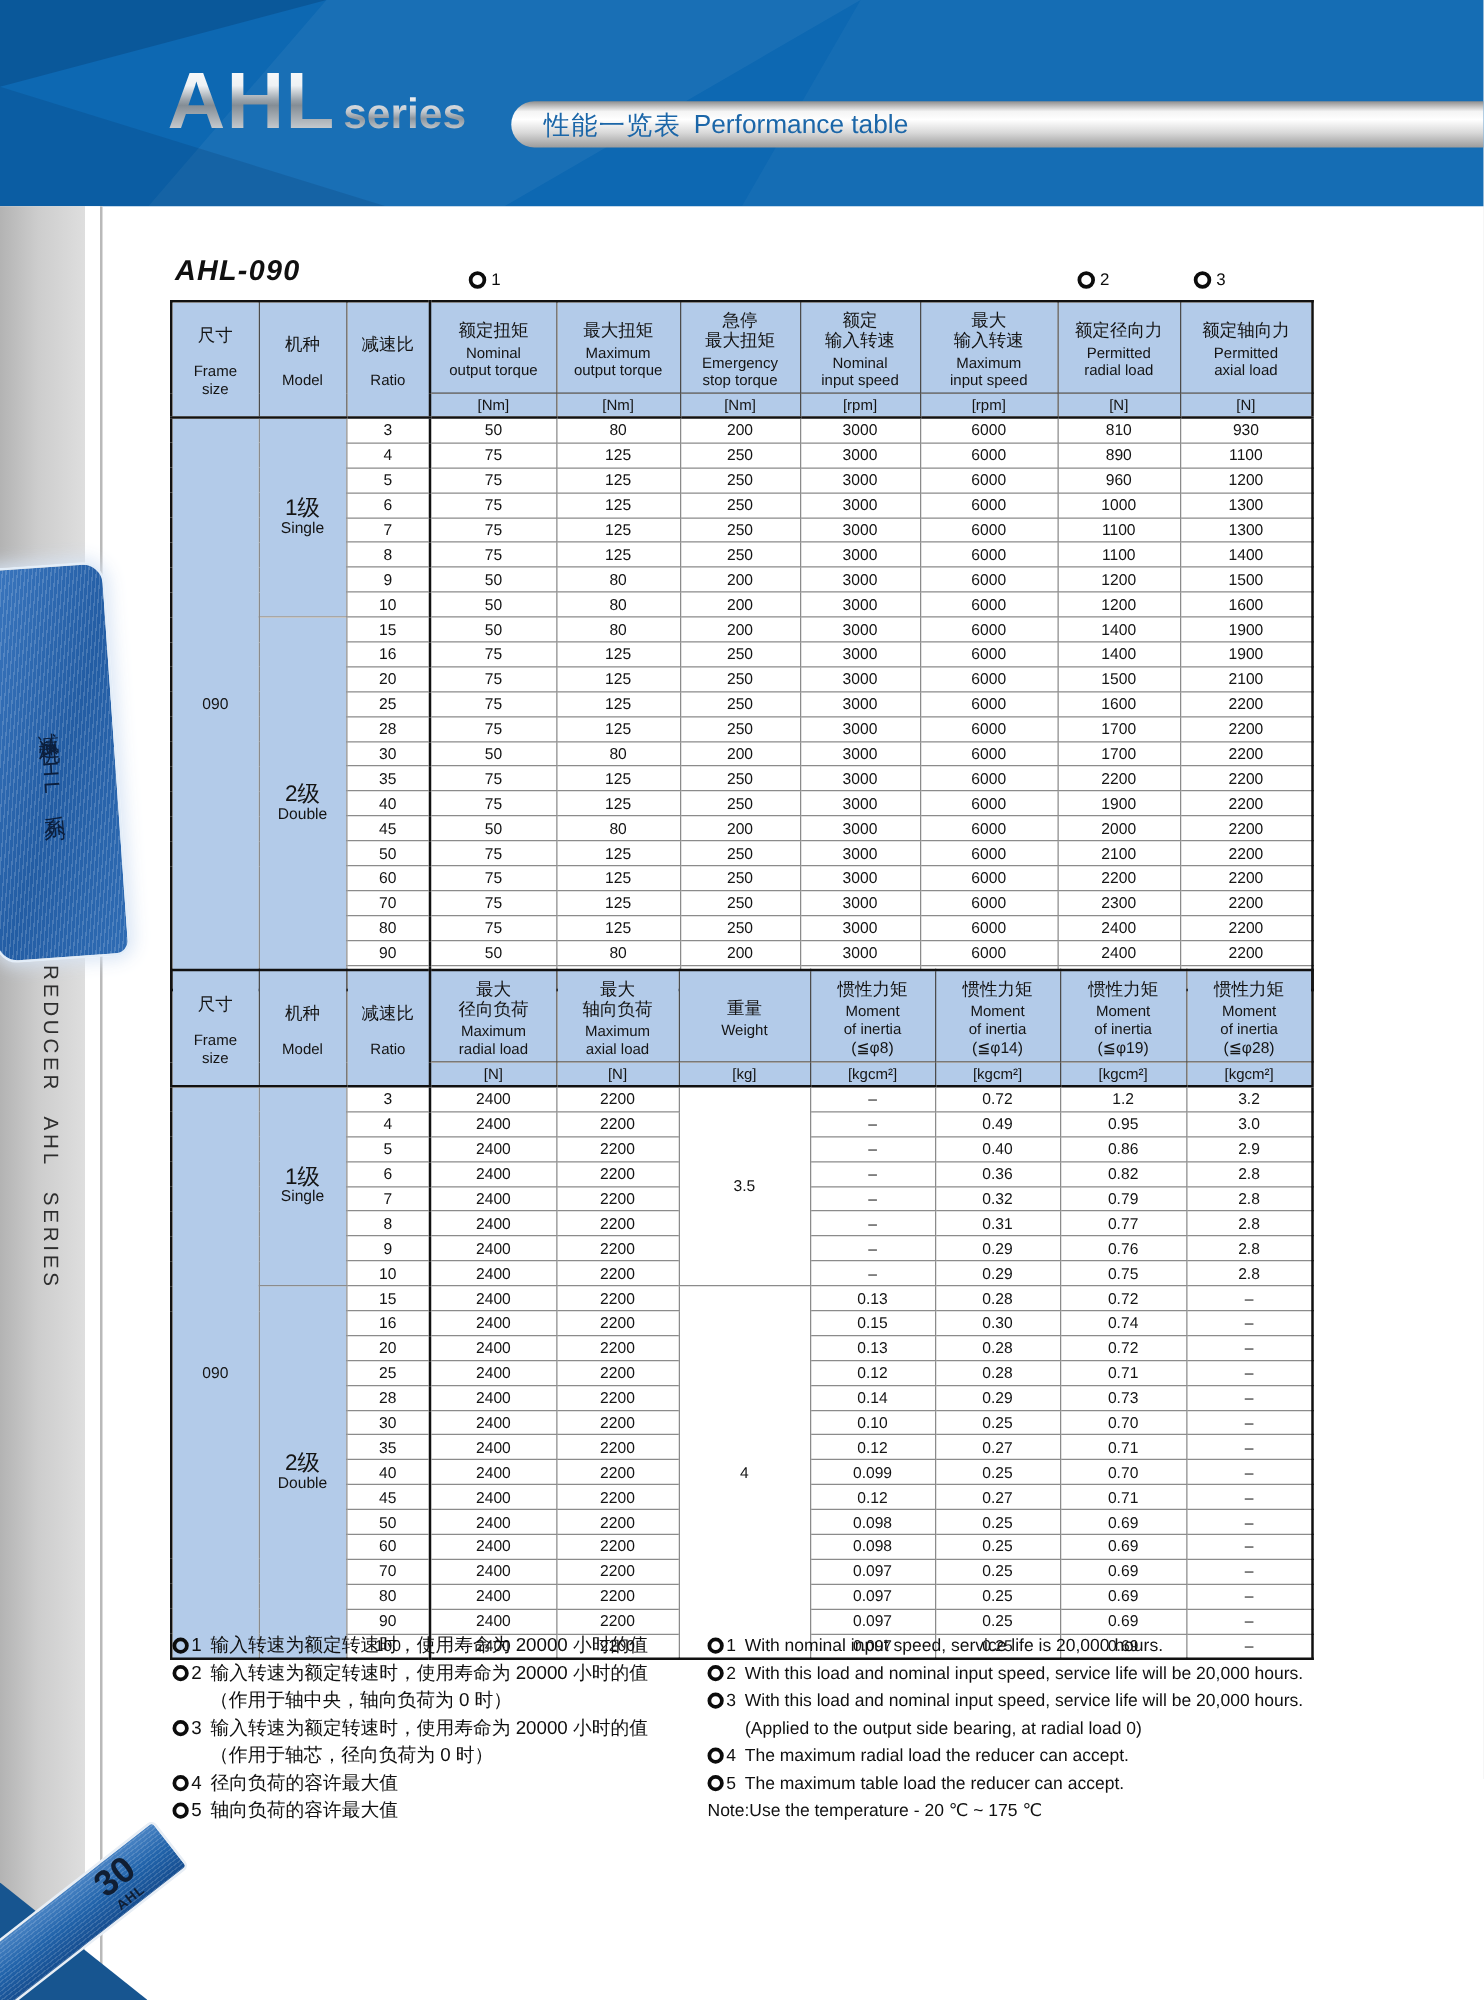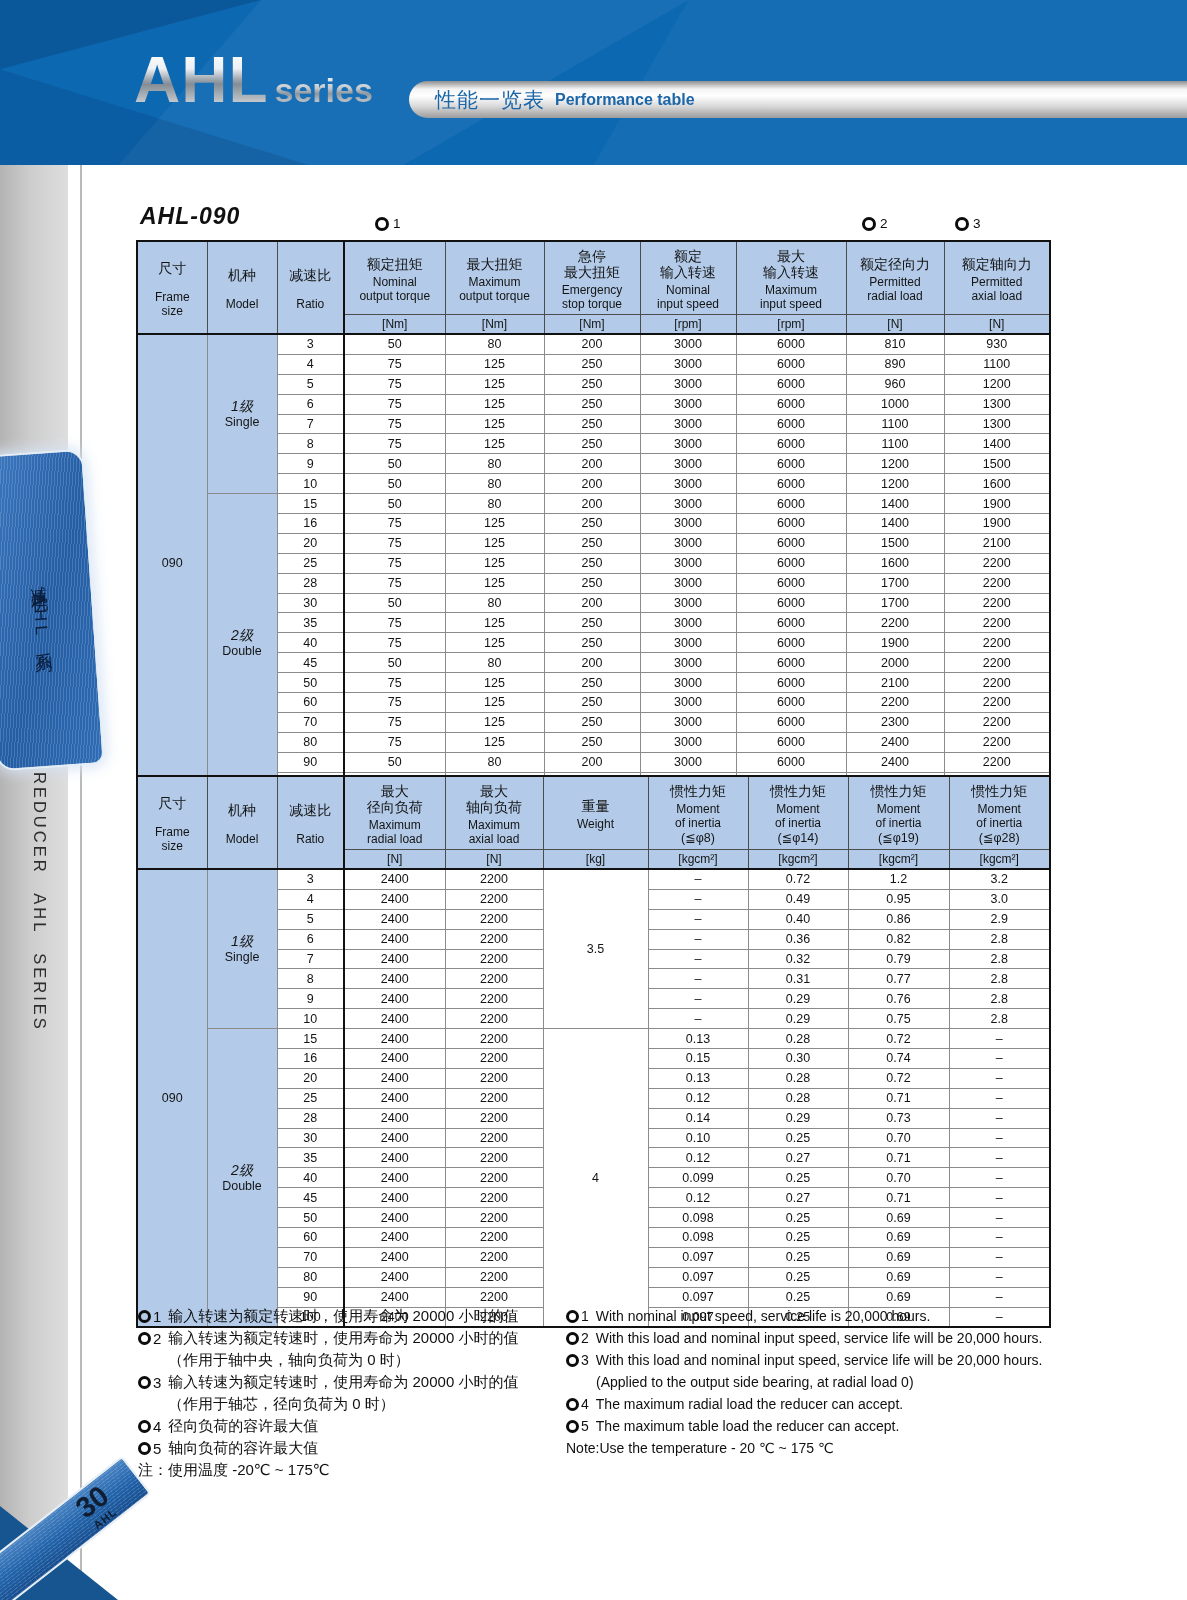--- a/index.html
+++ b/index.html
@@ -17,21 +17,21 @@
   .brand-main{font-size:64px;font-weight:bold;letter-spacing:1px;
       background:linear-gradient(180deg,#ffffff 4%,#eef1f4 34%,#9aa3ab 50%,#848d95 56%,#f3f5f7 100%);
       -webkit-background-clip:text;background-clip:text;color:transparent;}
   .brand-sub{font-size:34px;font-weight:bold;margin-left:6px;
       background:linear-gradient(180deg,#f6f7f8 10%,#c3c9cf 45%,#8d969e 60%,#e9ecef 100%);
       -webkit-background-clip:text;background-clip:text;color:transparent;}
   .pill{position:absolute;left:409px;top:81px;width:778px;height:37px;border-radius:19px 0 0 19px;
       background:linear-gradient(180deg,#8f8f8f 0%,#f4f4f4 22%,#ffffff 40%,#d9d9d9 68%,#9c9c9c 100%);
       display:flex;align-items:center;padding-left:26px;box-sizing:border-box;}
   .pill-cn{font-size:21px;color:#1b66a8;font-weight:500;letter-spacing:1px;}
-  .pill-en{font-size:16px;color:#1b66a8;font-weight:700;margin-left:10px;}
+  .pill-en{font-size:21px;color:#1b66a8;font-weight:400;margin-left:10px;}
 
   
   .side-gray{position:absolute;left:0;top:165px;width:68px;height:1435px;
       background:linear-gradient(90deg,#b3b3b3 0%,#cdcdcd 45%,#dedede 100%);}
   .side-white{position:absolute;left:68px;top:165px;width:12px;height:1435px;background:#fff;
       border-right:2px solid #b9b9b9;}
   .side-tab{position:absolute;left:-14px;top:452px;width:104px;height:312px;transform:rotate(-4deg);
       border-radius:12px 18px 12px 18px;border:2px solid #e3edf8;
       background:
         repeating-linear-gradient(98deg,rgba(255,255,255,.16) 0 1px,rgba(255,255,255,0) 1px 3px),
@@ -72,21 +72,21 @@
   table.perf thead tr.h1 th{height:72px;}
   table.perf thead tr.units td{height:18px;font-size:12px;}
   table.perf thead .bL2,table.perf tbody .bL2{border-left:2px solid #111;}
   table.perf thead tr.units td,table.perf thead th.head-col{border-bottom:2px solid #111;}
   .cn{display:block;white-space:pre-line;font-size:14px;line-height:16px;font-weight:500;margin:2px 0 3px;}
   .en{display:block;white-space:pre-line;font-size:12px;line-height:14px;font-weight:400;}
   .sub{display:block;font-size:12.5px;line-height:15px;font-weight:400;margin-top:1px;}
   th.head-col .cn{margin-bottom:14px;}
   table.perf tbody td{height:18.9px;font-size:12.5px;background:#fff;}
   table.perf tbody td.blue{background:#b3cbe9;}
-  .mcn{display:block;font-size:14px;font-weight:500;line-height:17px;font-style:italic;}
+  .mcn{display:block;font-size:18px;font-weight:500;line-height:17px;}
   .men{display:block;font-size:12.5px;line-height:15px;}
   td.frame{font-size:13px;}
   td.wt{font-size:13px;}
 
   
   .notes{position:absolute;left:138px;top:1305px;width:932px;display:flex;}
   .notes-cn{width:428px;}
   .notes-en{flex:1;}
   .fn-line{display:flex;align-items:center;height:22px;font-size:15px;color:#101010;white-space:nowrap;}
   .notes-en .fn-line{font-size:14px;}
@@ -797,23 +797,20 @@
         <div class="fn-line">
           <i class="gear"></i>
           <b>4</b>
           <span>径向负荷的容许最大值</span>
         </div>
         <div class="fn-line">
           <i class="gear"></i>
           <b>5</b>
           <span>轴向负荷的容许最大值</span>
         </div>
-        <div class="fn-line">
-          <span>注：使用温度 -20℃ ~ 175℃</span>
-        </div>
       </div>
     <div class="notes-en" id="fn-en">
         <div class="fn-line">
           <i class="gear"></i>
           <b>1</b>
           <span>With nominal input speed, service life is 20,000 hours.</span>
         </div>
         <div class="fn-line">
           <i class="gear"></i>
           <b>2</b>

